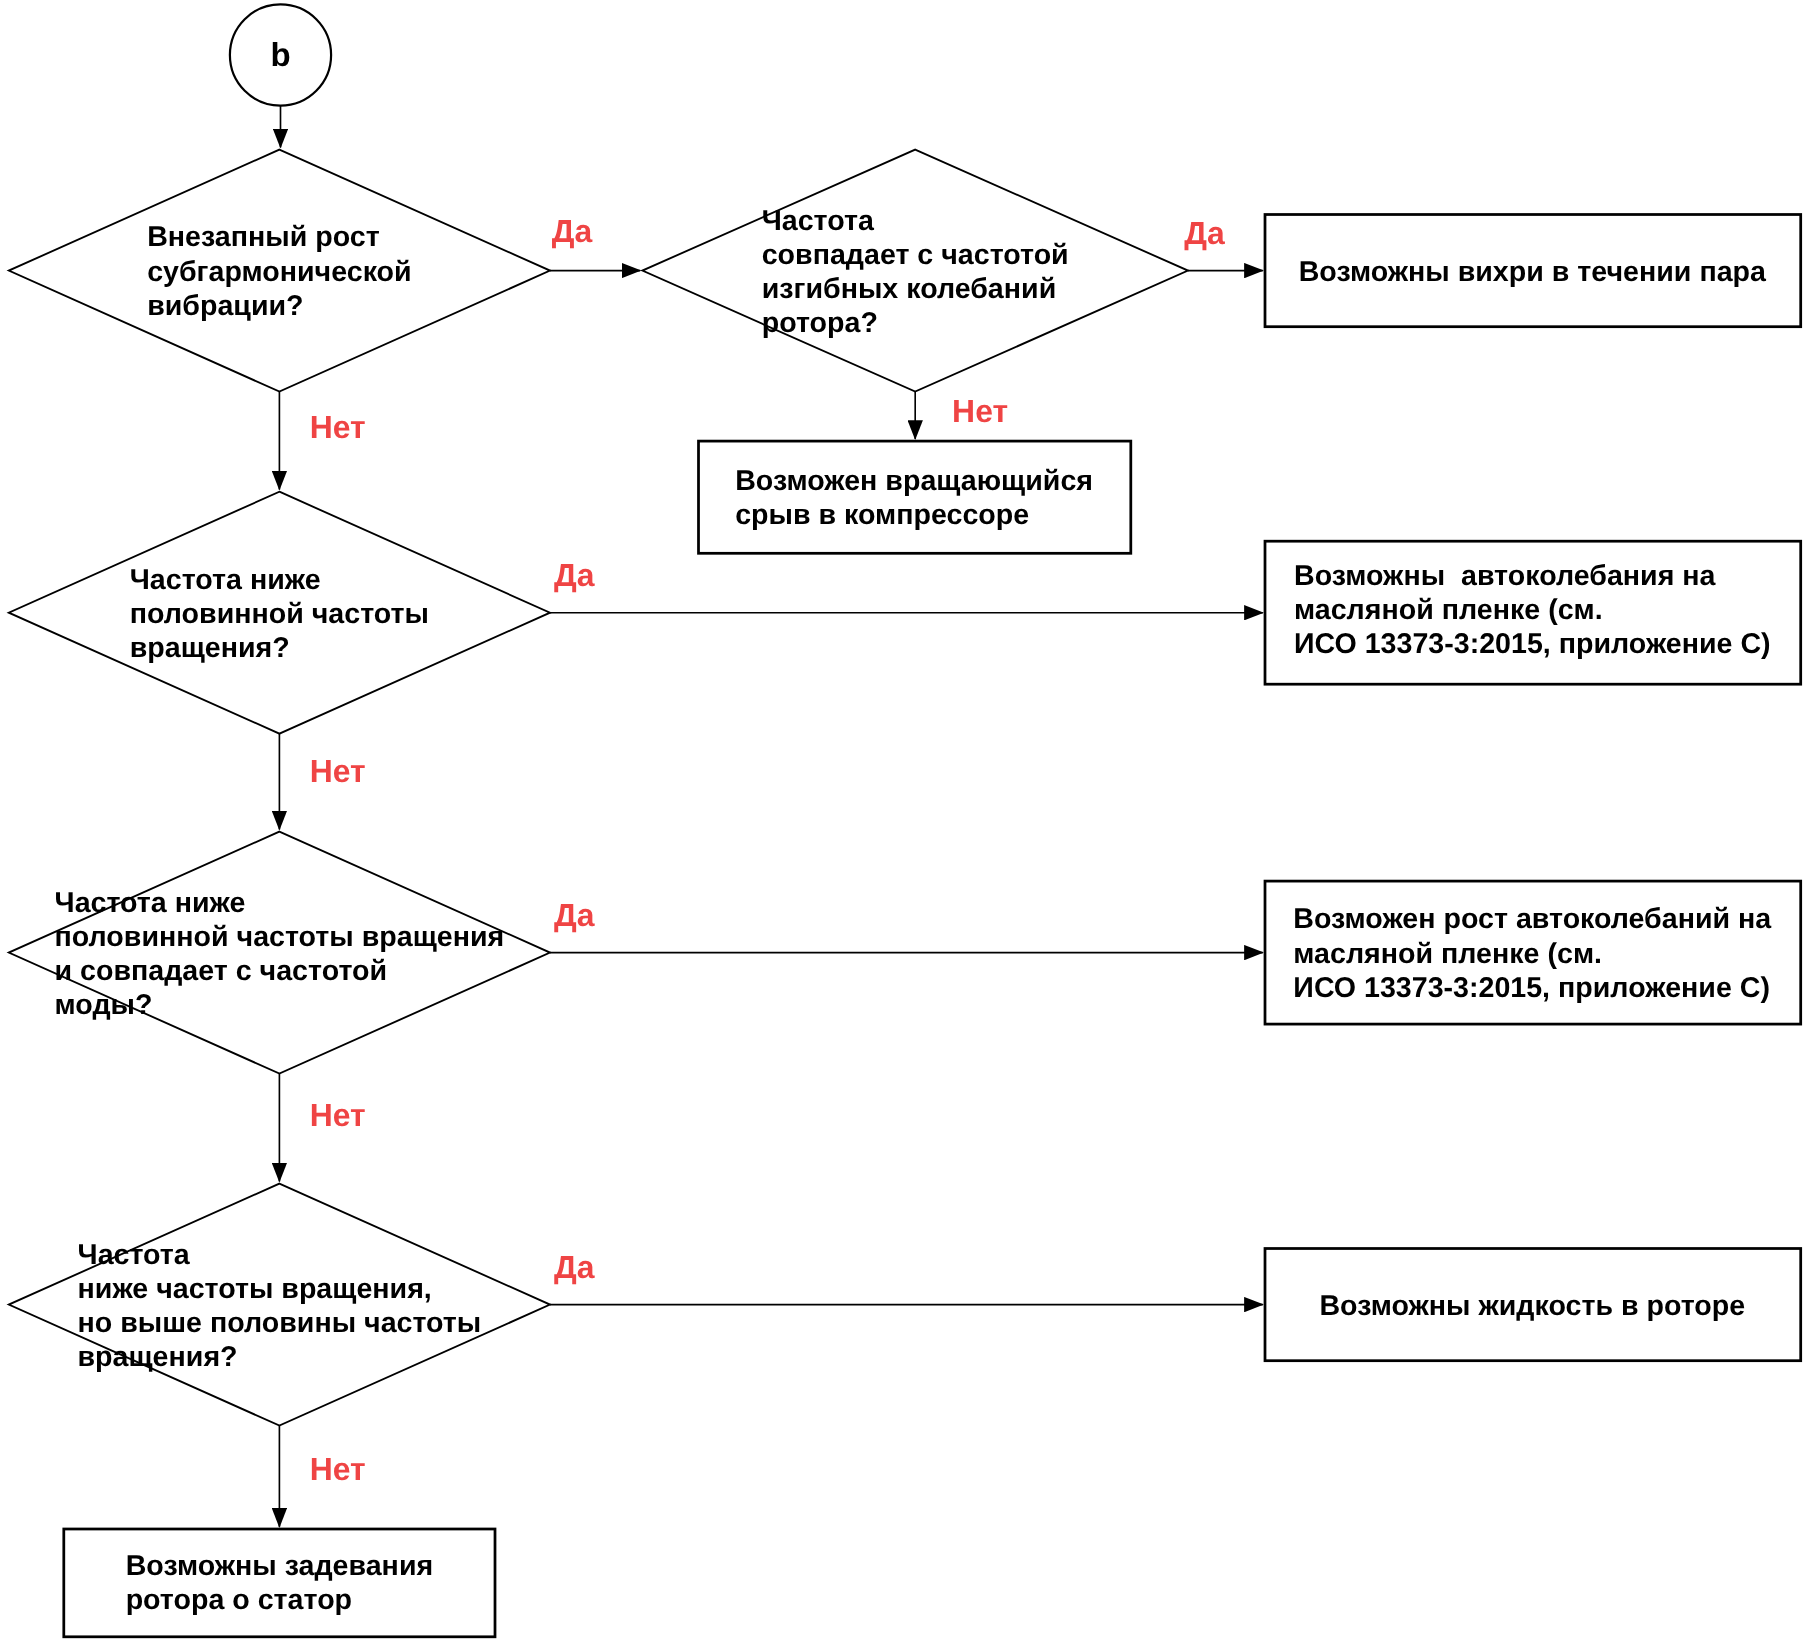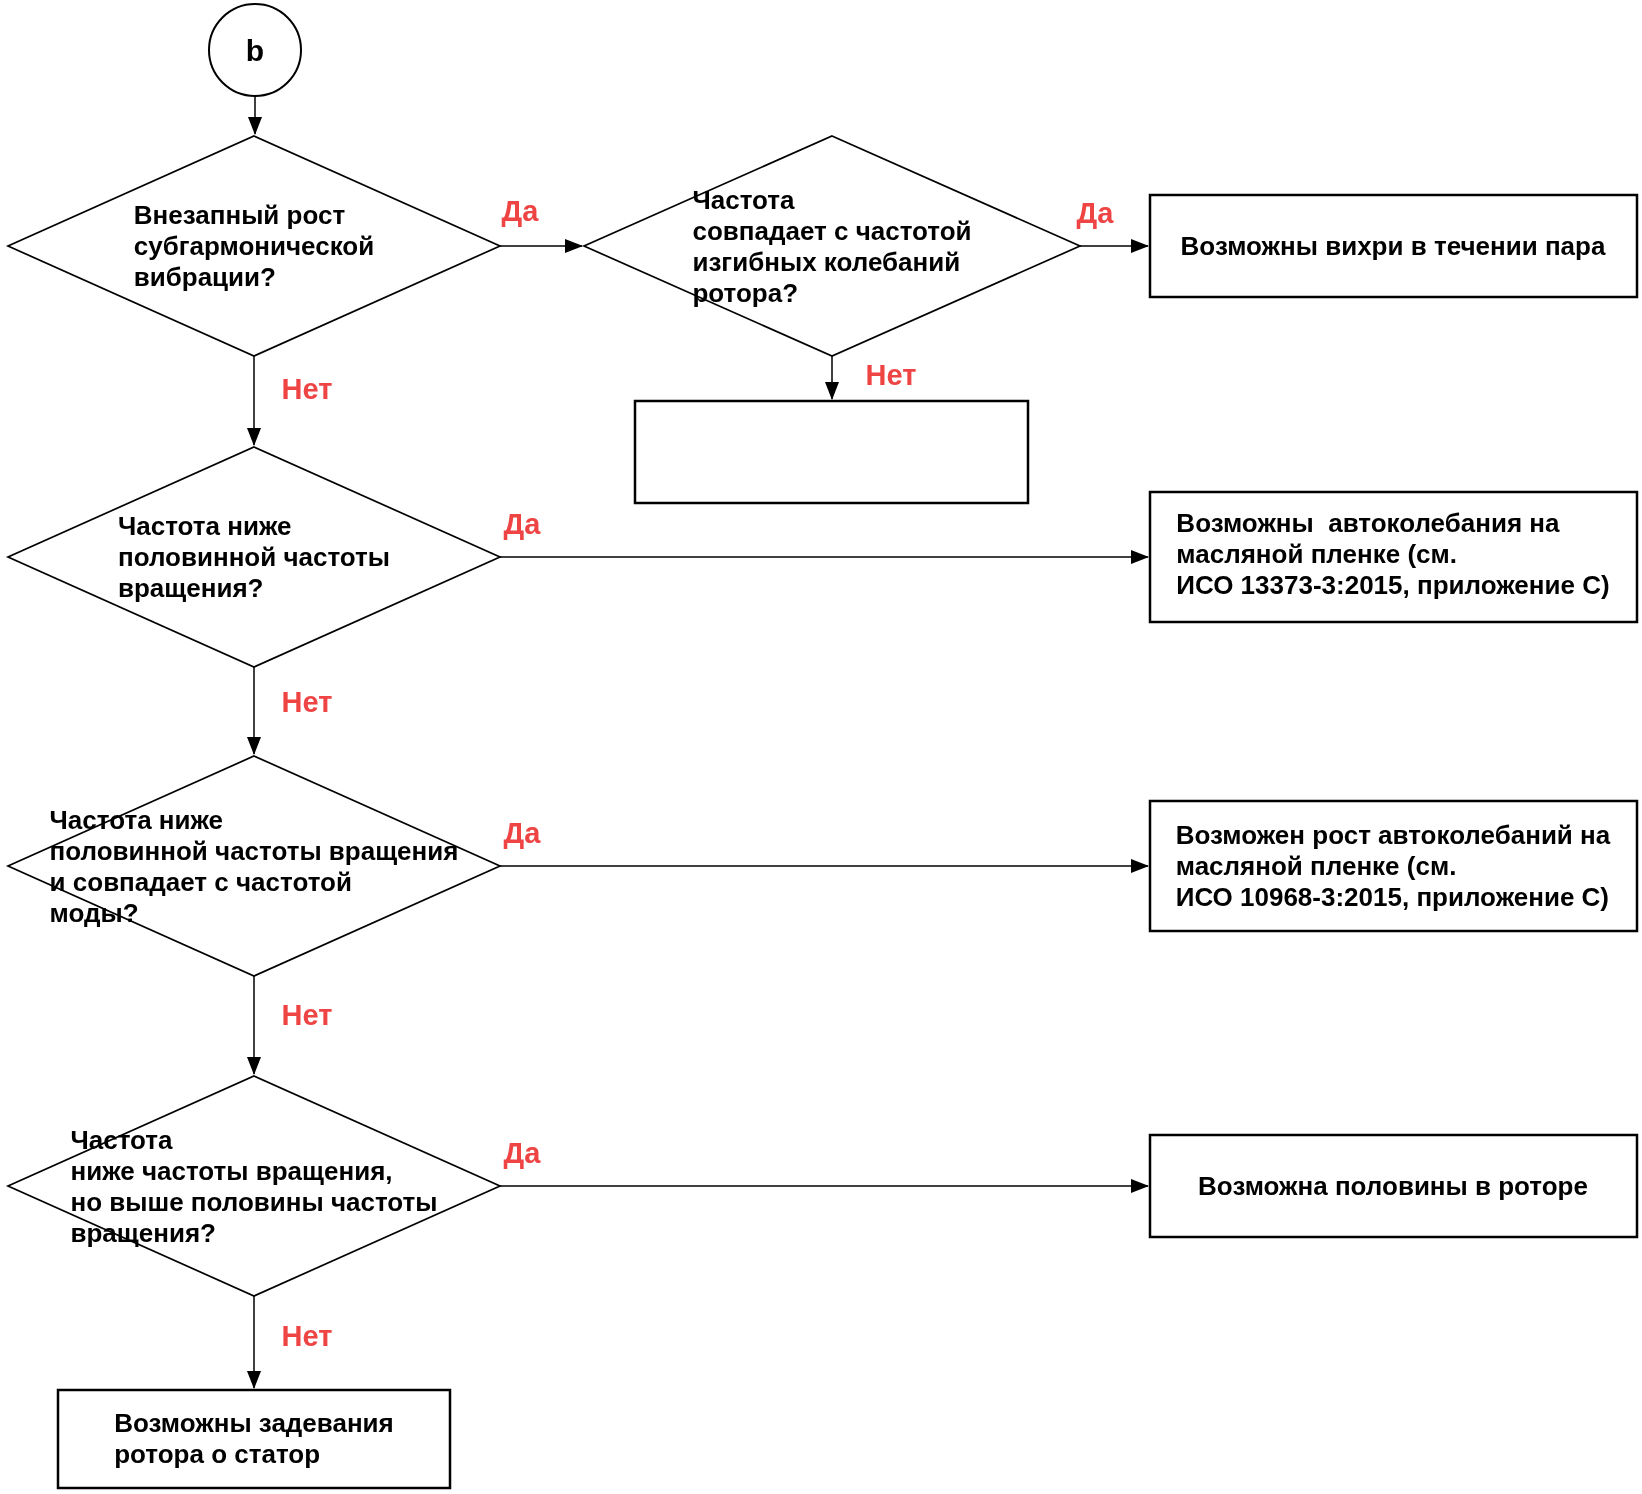--- a/index.html
+++ b/index.html
@@ -98,27 +98,29 @@
   <div class="node-text" style="left:34px; top:804px; width:440px; height:126px;">Частота ниже
 половинной частоты вращения
 и совпадает с частотой
 моды?</div>
   <div class="node-text" style="left:34px; top:1124px; width:440px; height:126px;">Частота
 ниже частоты вращения,
 но выше половины частоты
 вращения?</div>
 
   <div class="node-text" style="left:1163px; top:226px; width:460px; height:40px;">Возможны вихри в течении пара</div>
+  <div class="node-text" style="left:641px; top:417px; width:380px; height:70px;">Возможен вращающийся
+срыв в компрессоре</div>
   <div class="node-text" style="left:1163px; top:506px; width:460px; height:96px;">Возможны  автоколебания на
 масляной пленке (см.
 ИСО 13373-3:2015, приложение С)</div>
   <div class="node-text" style="left:1163px; top:818px; width:460px; height:96px;">Возможен рост автоколебаний на
 масляной пленке (см.
-ИСО 10968-3:2015, приложение С)</div>
-  <div class="node-text" style="left:1163px; top:1166px; width:460px; height:40px;">Возможна половины в роторе</div>
+ИСО 13373-3:2015, приложение С)</div>
+  <div class="node-text" style="left:1163px; top:1166px; width:460px; height:40px;">Возможны жидкость в роторе</div>
   <div class="node-text" style="left:64px; top:1404px; width:380px; height:70px;">Возможны задевания
 ротора о статор</div>
 
   <div class="branch-label" style="left:490px; top:195px; width:60px; height:32px;">Да</div>
   <div class="branch-label" style="left:1065px; top:197px; width:60px; height:32px;">Да</div>
   <div class="branch-label" style="left:492px; top:508px; width:60px; height:32px;">Да</div>
   <div class="branch-label" style="left:492px; top:817px; width:60px; height:32px;">Да</div>
   <div class="branch-label" style="left:492px; top:1137px; width:60px; height:32px;">Да</div>
 
   <div class="branch-label" style="left:272px; top:373px; width:70px; height:32px;">Нет</div>

